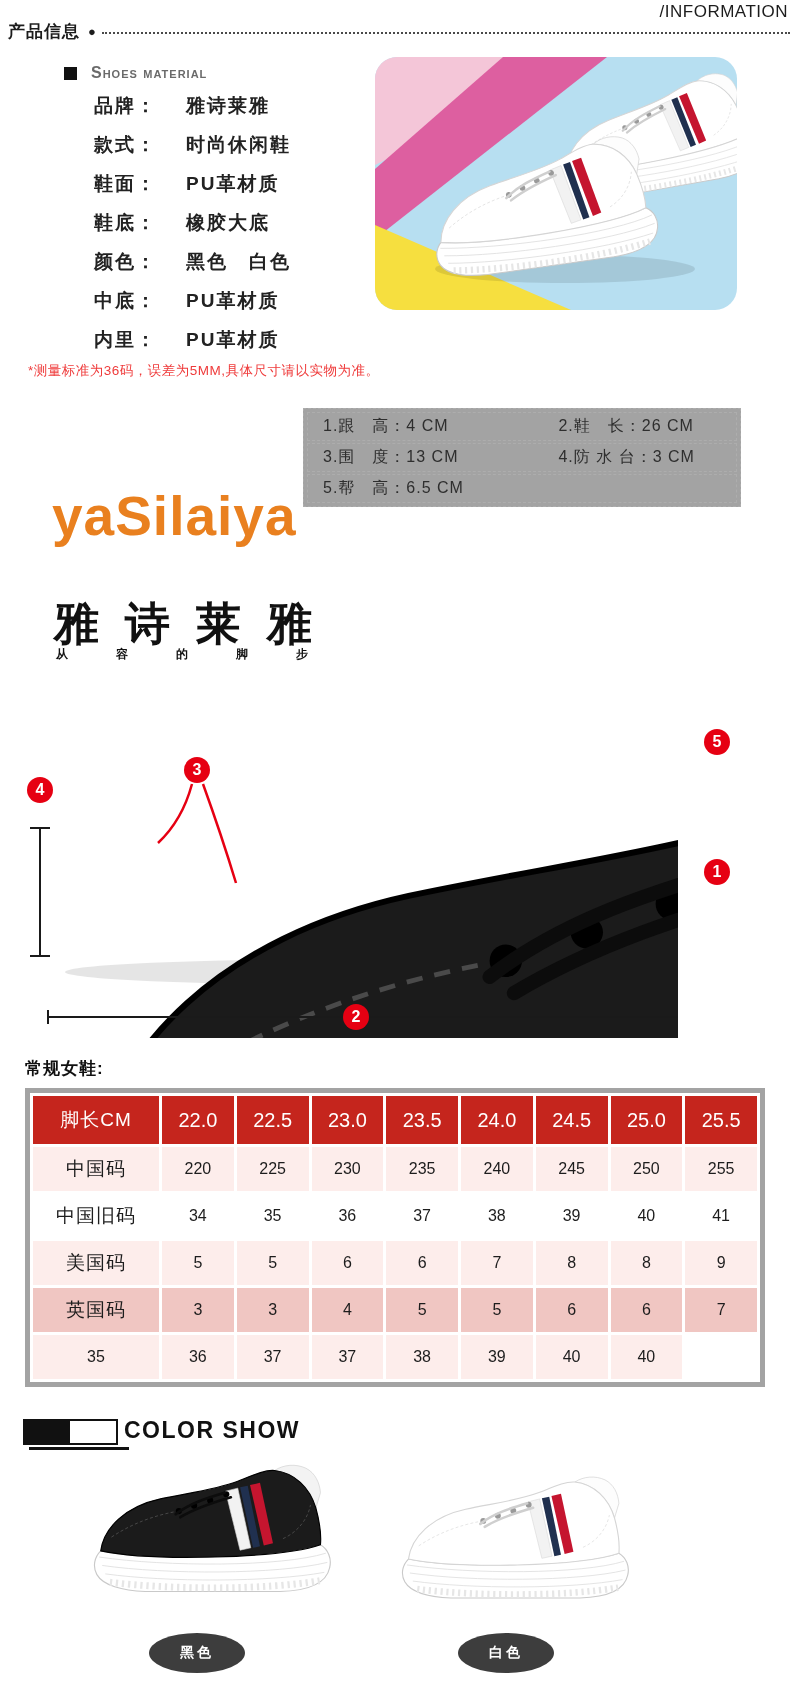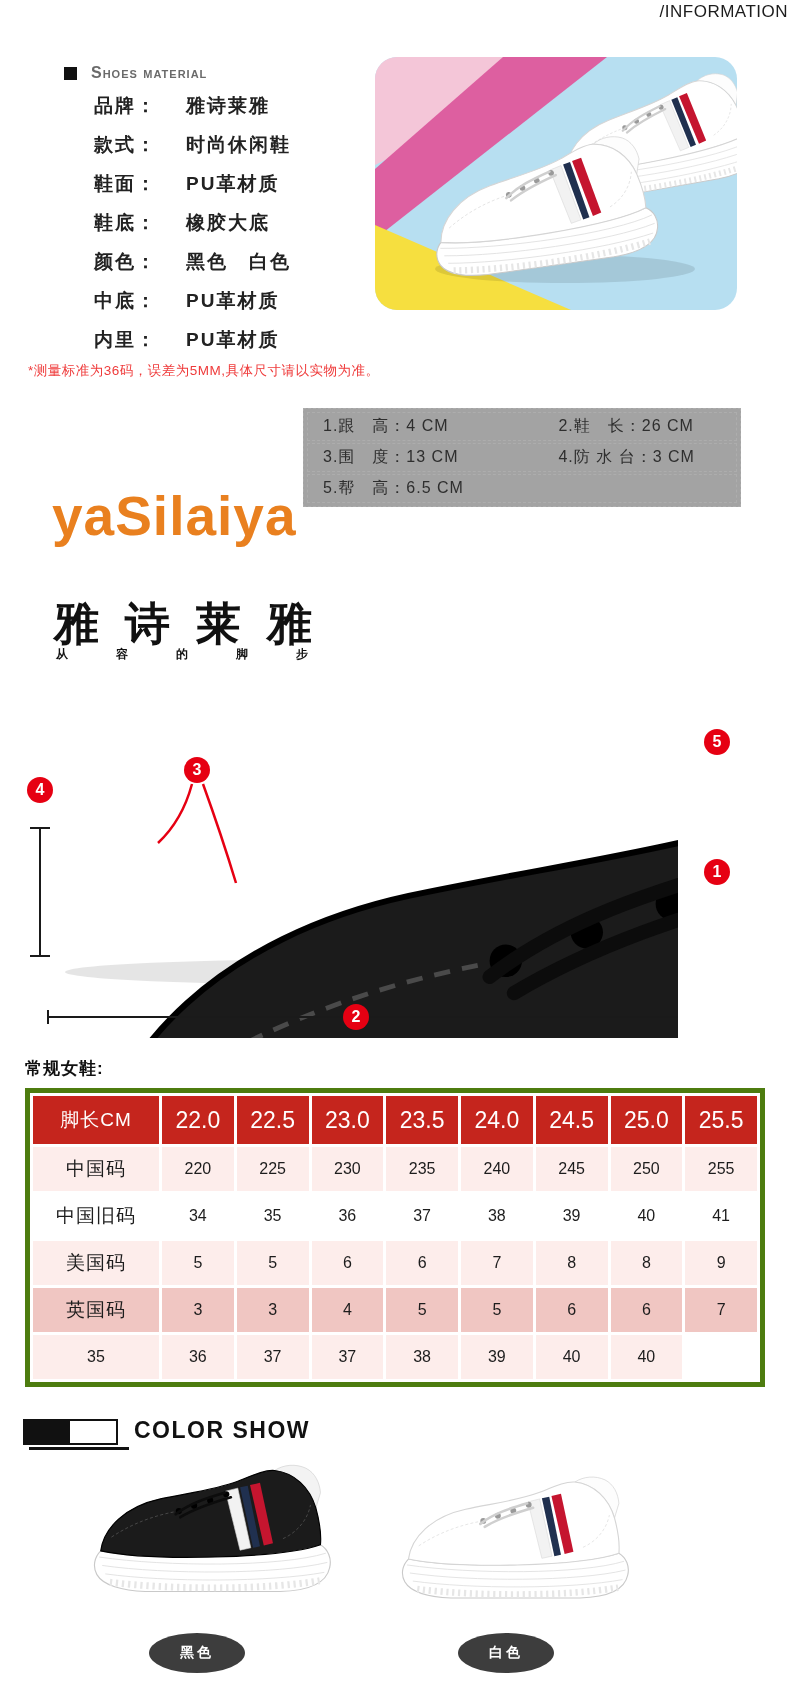--- a/index.html
+++ b/index.html
@@ -44,33 +44,33 @@
 
   
   .shoe-main{position:absolute;left:30px;top:588px;}
   .dim{stroke:#1a1a1a;stroke-width:2;fill:none;}
   .redline{stroke:#e60012;stroke-width:2.5;fill:none;}
   .mpoint{position:absolute;width:26px;height:26px;border-radius:50%;background:#e60012;color:#fff;
           font-size:16px;font-weight:bold;display:flex;align-items:center;justify-content:center;}
 
   
   .stitle{position:absolute;left:25px;top:1057px;font-size:17px;font-weight:bold;letter-spacing:1px;color:#111;}
-  .stable-wrap{position:absolute;left:25px;top:1088px;width:740px;border:5px solid #4d7c0f;background:#fff;padding:3px;box-sizing:border-box;}
+  .stable-wrap{position:absolute;left:25px;top:1088px;width:740px;border:5px solid #a3a3a3;background:#fff;padding:3px;box-sizing:border-box;}
   .stable{display:grid;grid-template-columns:126px repeat(8,1fr);gap:3px;}
   .tcell{display:flex;align-items:center;justify-content:center;height:44px;font-size:16px;color:#1d1d1d;}
-  .th{background:#c5251d;color:#fff;height:48px;font-size:23px;font-weight:500;}
+  .th{background:#c5251d;color:#fff;height:48px;font-size:20px;font-weight:500;}
   .lblc{font-size:19px;letter-spacing:1px;}
   .rA{background:#fdedeb;} .rB{background:#ffffff;} .rC{background:#f0c6c2;}
 
   
   .cs-logo{position:absolute;left:23px;top:1419px;width:110px;height:34px;}
   .cs-outline{position:absolute;left:0;top:0;width:95px;height:26px;border:2px solid #111;box-sizing:border-box;}
   .cs-fill{position:absolute;left:0;top:0;width:47px;height:26px;background:#111;}
   .cs-shadow{position:absolute;left:6px;top:28px;width:100px;height:3px;background:#111;}
-  .cs-title{position:absolute;left:134px;top:1417px;font-size:23px;font-weight:bold;letter-spacing:1.5px;color:#111;}
+  .cs-title{position:absolute;left:124px;top:1417px;font-size:23px;font-weight:bold;letter-spacing:1.5px;color:#111;}
   .shoe-black-thumb{position:absolute;left:90px;top:1462px;}
   .shoe-white-thumb{position:absolute;left:398px;top:1474px;}
   .badge{position:absolute;width:96px;height:40px;background:#3d3d3d;border-radius:50%;color:#fff;
          display:flex;align-items:center;justify-content:center;font-size:14px;font-weight:600;letter-spacing:3px;}
   .badge1{left:149px;top:1633px;} .badge2{left:458px;top:1633px;}
 
   
   svg.sw{--up:#ffffff;--upstroke:#d5d5d5;--col:#fdfdfd;--eye:#9a9a9a;--lace:#cfcfcf;--stitch:#e2e2e2;}
   svg.sb{--up:#1b1b1b;--upstroke:#000;--col:#f3f3f3;--eye:#000;--lace:#0c0c0c;--stitch:#4a4a4a;}
   .sh-sole{fill:#fff;stroke:#c9c9c9;stroke-width:1.5;}
@@ -109,20 +109,25 @@
       <circle class="sh-eye" cx="178" cy="42" r="4"></circle>
       <path class="sh-lace" d="M112,68 C130,54 152,47 176,40"></path>
       <path class="sh-lace" d="M118,72 C138,60 160,53 184,46"></path>
     </symbol>
   </defs>
 </svg>
 
 <div class="page">
 
   <div class="hdr-right">/INFORMATION</div>
+  <div class="hdr-row">
+    <span class="hdr-title">产品信息</span>
+    <span class="hdr-dot">●</span>
+    <span class="hdr-dotline"></span>
+  </div>
 
   <div class="specs">
     <div class="specs-title-row">
       <span class="sq"></span>
       <span class="specs-title">Shoes material</span>
     </div>
     <div class="spec-row">
       <span class="spec-label">品牌：</span>
       <span class="spec-value">雅诗莱雅</span>
     </div>

